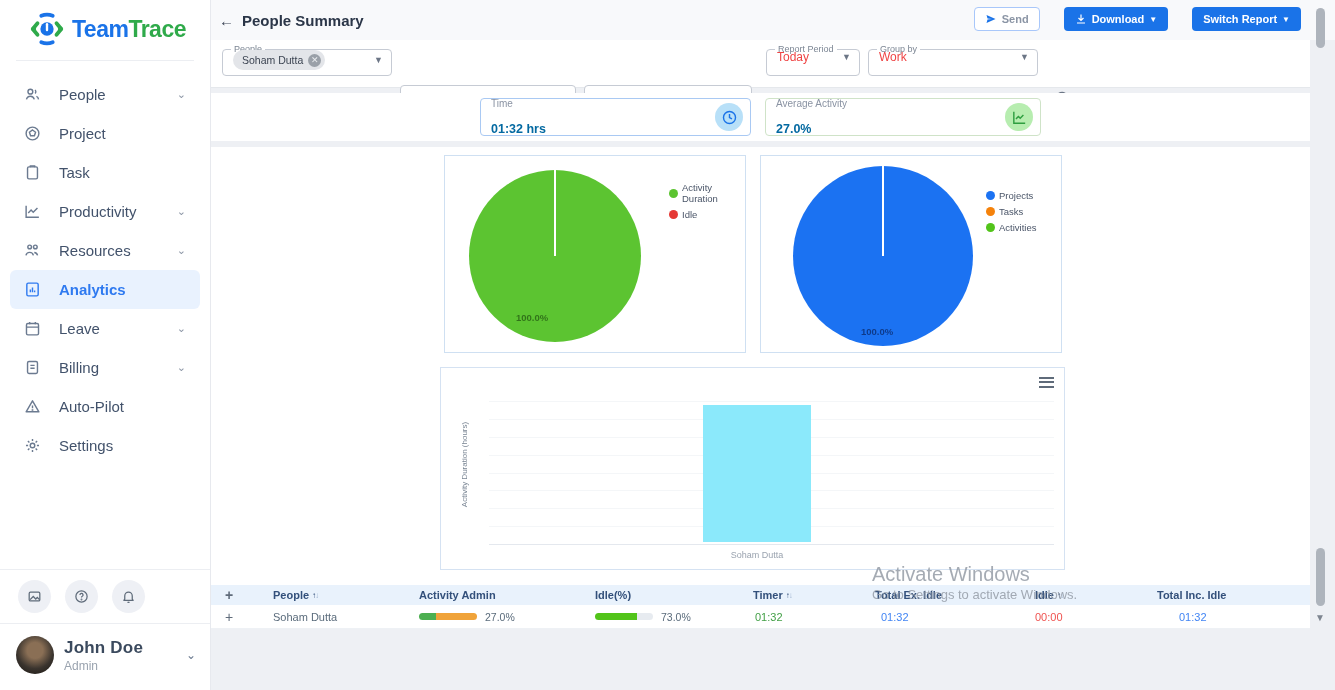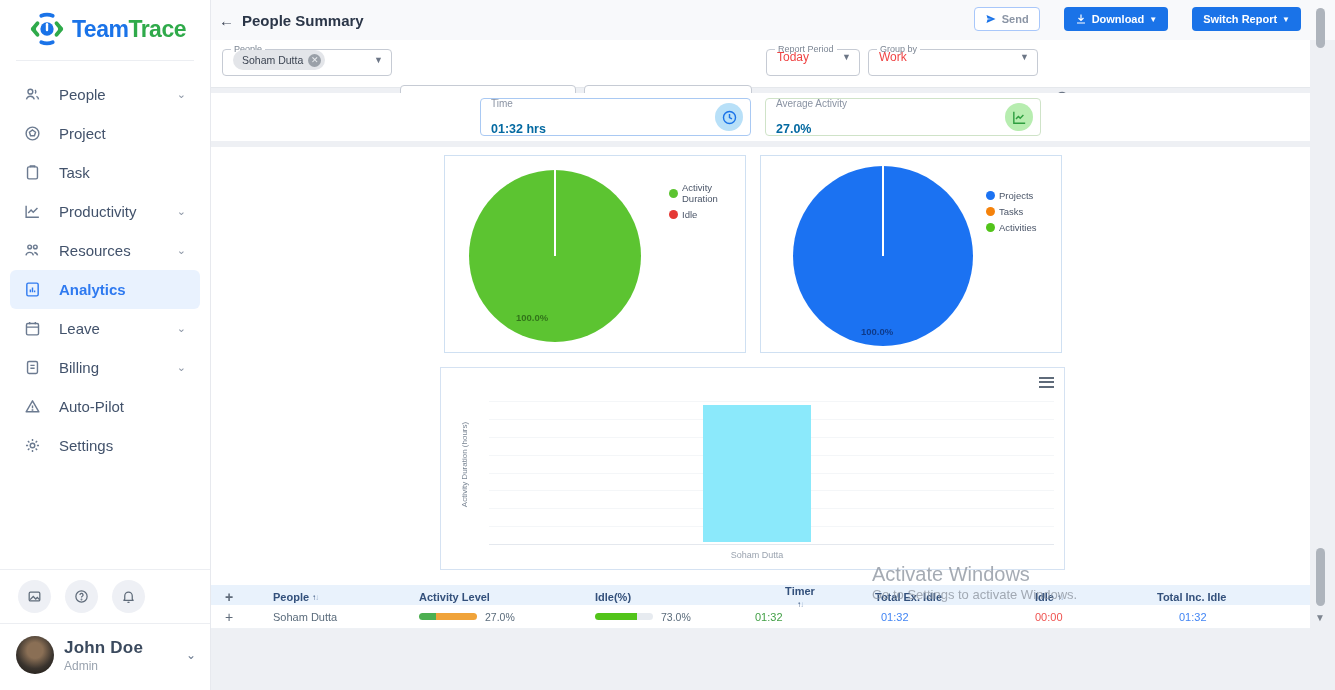--- a/index.html
+++ b/index.html
@@ -453,26 +453,26 @@
     </div>
 
     <div class="panel table-panel">
       <div class="tbl-grid tbl-head" style="margin-top:4px;">
         <div class="tbl-cell plus">+</div>
         <div class="tbl-cell" style="padding-left:20px;">
           <span>People</span>
             <span class="sort">↑<span class="dim">↓</span></span>
         </div>
         <div class="tbl-cell">
-            <span>Activity Level</span>
+            <span>Activity Admin</span>
           </div>
         <div class="tbl-cell" style="padding-left:30px;">
             <span>Idle(%)</span>
           </div>
-        <div class="tbl-cell" style="padding-left:8px;flex-direction:column;">
+        <div class="tbl-cell" style="padding-left:8px;">
           <span>Timer</span>
             <span class="sort">↑<span class="dim">↓</span></span>
         </div>
         <div class="tbl-cell" style="padding-left:28px;">
             <span>Total Ex. Idle</span>
           </div>
         <div class="tbl-cell" style="padding-left:50px;">
           <span>Idle</span>
             <span class="sort">↑<span class="dim">↓</span></span>
         </div>

